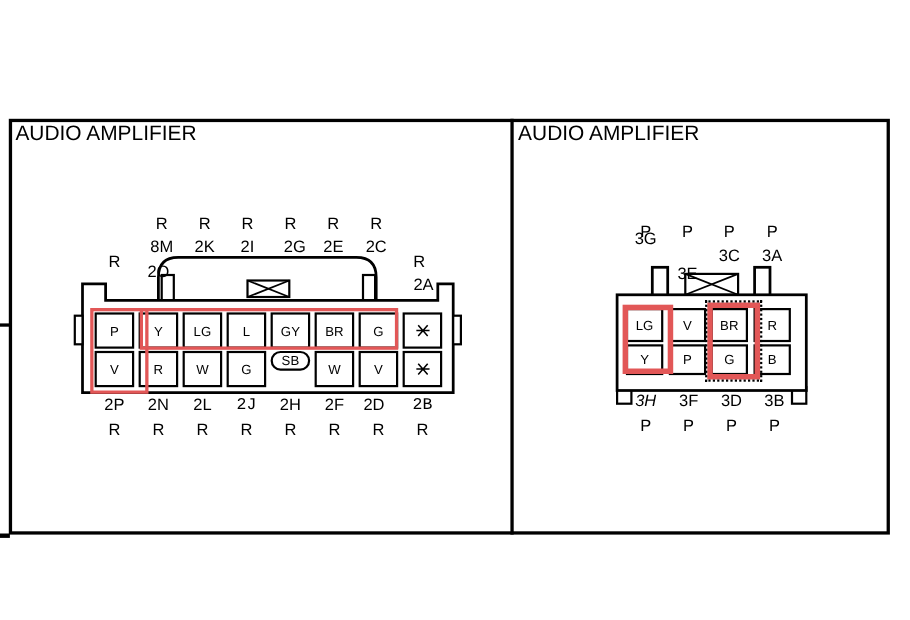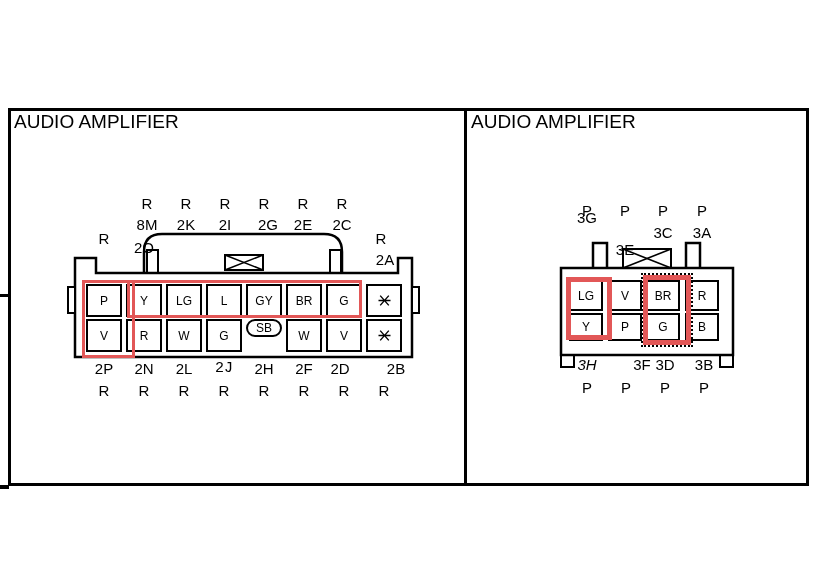--- a/index.html
+++ b/index.html
@@ -116,21 +116,21 @@
     <div class="lbl" style="left: 184px; top: 361px;">2L</div>
     <div class="lbl" style="left: 184px; top: 383px;">R</div>
     <div class="lbl" style="left: 224px; top: 361px; font-family: Liberation Mono, monospace;">2J</div>
     <div class="lbl" style="left: 224px; top: 383px;">R</div>
     <div class="lbl" style="left: 264px; top: 361px;">2H</div>
     <div class="lbl" style="left: 264px; top: 383px;">R</div>
     <div class="lbl" style="left: 304px; top: 361px;">2F</div>
     <div class="lbl" style="left: 304px; top: 383px;">R</div>
     <div class="lbl" style="left: 340px; top: 361px;">2D</div>
     <div class="lbl" style="left: 344px; top: 383px;">R</div>
-    <div class="lbl" style="left: 396px; top: 361px;">2B</div>
+    <div class="lbl" style="left: 384px; top: 361px; font-family: Liberation Mono, monospace;">2B</div>
     <div class="lbl" style="left: 384px; top: 383px;">R</div>
     <div class="redbox" style="left: 82px; top: 280px; width: 53px; height: 78px; border-width: 3px; border-color: rgb(226, 87, 87);"></div>
     <div class="redbox" style="left: 127px; top: 280px; width: 235px; height: 38px; border-width: 3px; border-color: rgb(226, 87, 87);"></div>
     <div class="lbl" style="left: 587px; top: 203px;">P</div>
     <div class="lbl" style="left: 587px; top: 210px;">3G</div>
     <div class="lbl" style="left: 625px; top: 203px;">P</div>
     <div class="lbl" style="left: 625px; top: 242px;">3E</div>
     <div class="lbl" style="left: 663px; top: 203px;">P</div>
     <div class="lbl" style="left: 663px; top: 225px;">3C</div>
     <div class="lbl" style="left: 702px; top: 203px;">P</div>
@@ -138,21 +138,21 @@
     <div class="cell" style="left: 569px; top: 280px; width: 34px; height: 31px;">LG</div>
     <div class="cell" style="left: 569px; top: 313px; width: 34px; height: 28px;">Y</div>
     <div class="cell" style="left: 608px; top: 280px; width: 34px; height: 31px;">V</div>
     <div class="cell" style="left: 608px; top: 313px; width: 34px; height: 28px;">P</div>
     <div class="cell" style="left: 646px; top: 280px; width: 34px; height: 31px;">BR</div>
     <div class="cell" style="left: 646px; top: 313px; width: 34px; height: 28px;">G</div>
     <div class="cell" style="left: 685px; top: 280px; width: 34px; height: 31px;">R</div>
     <div class="cell" style="left: 685px; top: 313px; width: 34px; height: 28px;">B</div>
     <div class="lbl" style="left: 587px; top: 357px; font-style: italic;">3H</div>
     <div class="lbl" style="left: 587px; top: 380px;">P</div>
-    <div class="lbl" style="left: 626px; top: 357px; margin-left: 16px;">3F</div>
+    <div class="lbl" style="left: 626px; top: 357px;">3F</div>
     <div class="lbl" style="left: 626px; top: 380px;">P</div>
     <div class="lbl" style="left: 665px; top: 357px;">3D</div>
     <div class="lbl" style="left: 665px; top: 380px;">P</div>
     <div class="lbl" style="left: 704px; top: 357px;">3B</div>
     <div class="lbl" style="left: 704px; top: 380px;">P</div>
     <div class="redbox" style="left: 566px; top: 277px; width: 46px; height: 63px; border-width: 5px; border-color: rgb(226, 87, 87);"></div>
     <div class="redbox dotted" style="left: 643px; top: 275px; width: 48px; height: 70px; border-width: 5px; border-color: rgb(226, 87, 87);"></div>
   </div>
 
 </body></html>

